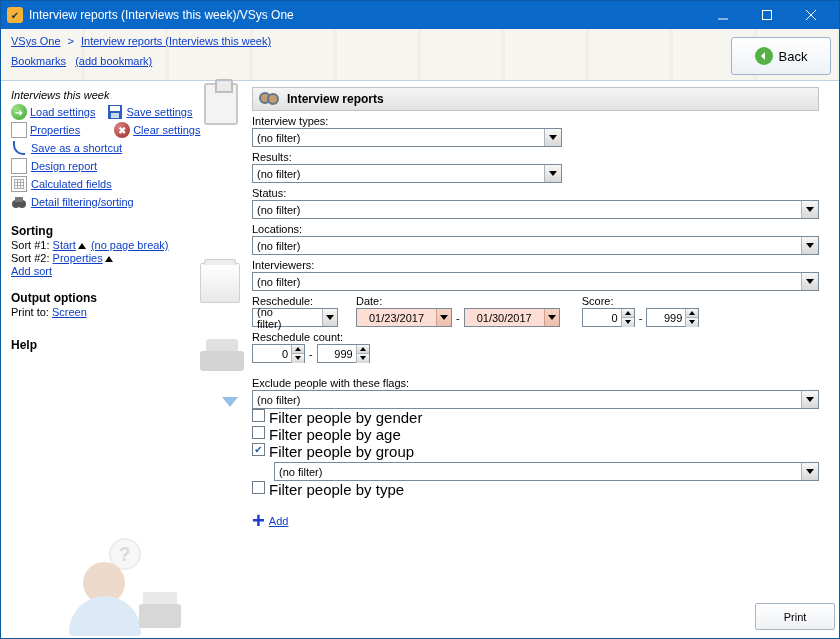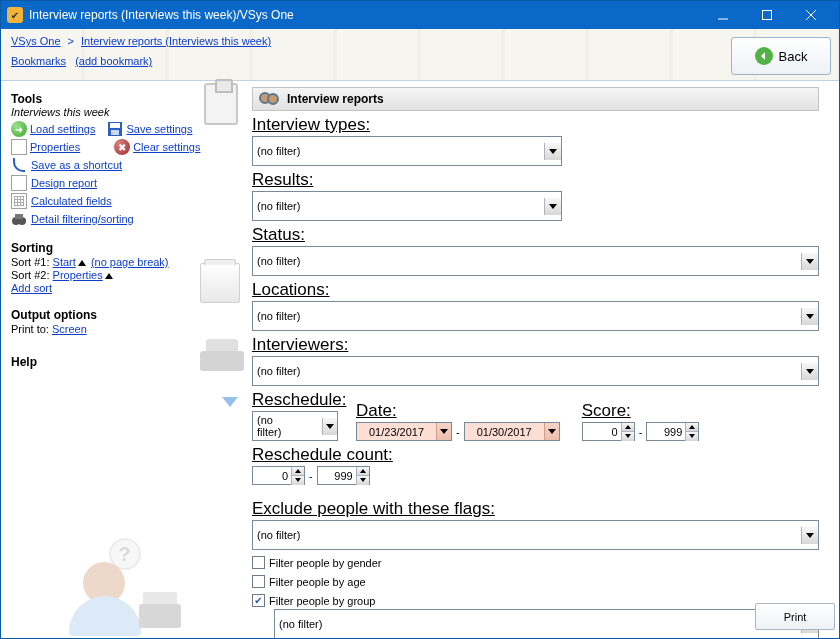--- a/index.html
+++ b/index.html
@@ -118,23 +118,23 @@
     border:1px solid #c2c2c2;
     padding:3px 6px;
     display:flex; align-items:center; gap:6px;
     font-weight:bold; font-size:12px;
   }
   .panel-ico{width:22px;height:16px;position:relative;}
   .panel-ico .h1,.panel-ico .h2{width:12px;height:12px;border-radius:50%;background:#c79b72;border:2px solid #5d778e;position:absolute;}
   .panel-ico .h1{left:0;top:1px;}
   .panel-ico .h2{left:8px;top:2px;}
   .fld { margin-top:4px; }
-  .fld-lbl { font-size:17px; margin-bottom:1px;text-decoration:underline; }
+  .fld-lbl { font-size:11px; margin-bottom:1px; }
   .combo {
-    height:30px;
+    height:19px;
     border:1px solid #7a8a99;
     background:#fff;
     display:flex;
     align-items:center;
     position:relative;
     font-size:11px;
     gap:37px;
   }
   .combo.full { width:100%; }
   .combo .v { padding:0 4px; flex:1; color:#000; }
@@ -156,21 +156,21 @@
   .spin .btns div{height:9px;background:linear-gradient(#f7f7f7,#d8d8d8);border-left:1px solid #aab5c0;display:flex;align-items:center;justify-content:center;cursor:pointer;}
   .spin .btns div:first-child{border-bottom:1px solid #aab5c0;}
   .spin .btns div::after{content:"";width:0;height:0;border-left:3px solid transparent;border-right:3px solid transparent;}
   .spin .btns .up::after{border-bottom:4px solid #000;}
   .spin .btns .dn::after{border-top:4px solid #000;}
   .datebox{height:19px;border:1px solid #7a8a99;background:#fdded4;display:flex;align-items:center;width:96px;}
   .datebox .v{flex:1;text-align:center;font-size:11px;}
   .datebox .dd{width:15px;height:17px;background:linear-gradient(#f6d3c6,#ecbfae);border-left:1px solid #cfa08a;display:flex;align-items:center;justify-content:center;cursor:pointer;}
   .datebox .dd::after{content:"";width:0;height:0;border-left:4px solid transparent;border-right:4px solid transparent;border-top:5px solid #000;}
   .dash{padding:0 4px;}
-  .chkrow{display:flex;align-items:center;gap:4px;margin-top:6px;font-size:11px;}
+  .chkrow{display:flex;align-items:flex-start;gap:4px;font-size:15px;}
   .chk{width:13px;height:13px;border:1px solid #6e7b87;background:#fff;display:flex;align-items:center;justify-content:center;cursor:pointer;}
   .chk.checked::after{content:"✔";font-size:10px;line-height:1;color:#2a5a9c;}
   .indent-combo{margin-left:22px;margin-top:2px;}
   .addrow{display:flex;align-items:center;gap:4px;margin-top:12px;}
   .plus{color:#1b3fd1;font-size:22px;font-weight:bold;line-height:1;}
   .printbtn{
     position:absolute;
     right:4px; bottom:8px;
     width:80px;height:27px;
     border:1px solid #a7b6c5;border-radius:2px;
@@ -230,21 +230,20 @@
 
   <div class="sidebar">
     <div class="sb-clip"></div>
     <div class="sb-cal"></div>
     <div class="sb-prn">
         <div class="p-top"></div>
         <div class="p-body"></div>
       </div>
     <div class="sb-help"></div>
 
-    <div class="sec-title">Tools</div>
     <div class="sec-sub">Interviews this week</div>
 
     <div class="tool-row split">
       <div>
         <span class="ico16 ico-green">
             <span class="ico-greenx">➜</span>
           </span>
         <a>Load settings</a>
       </div>
       <div style="margin-left:8px;">

